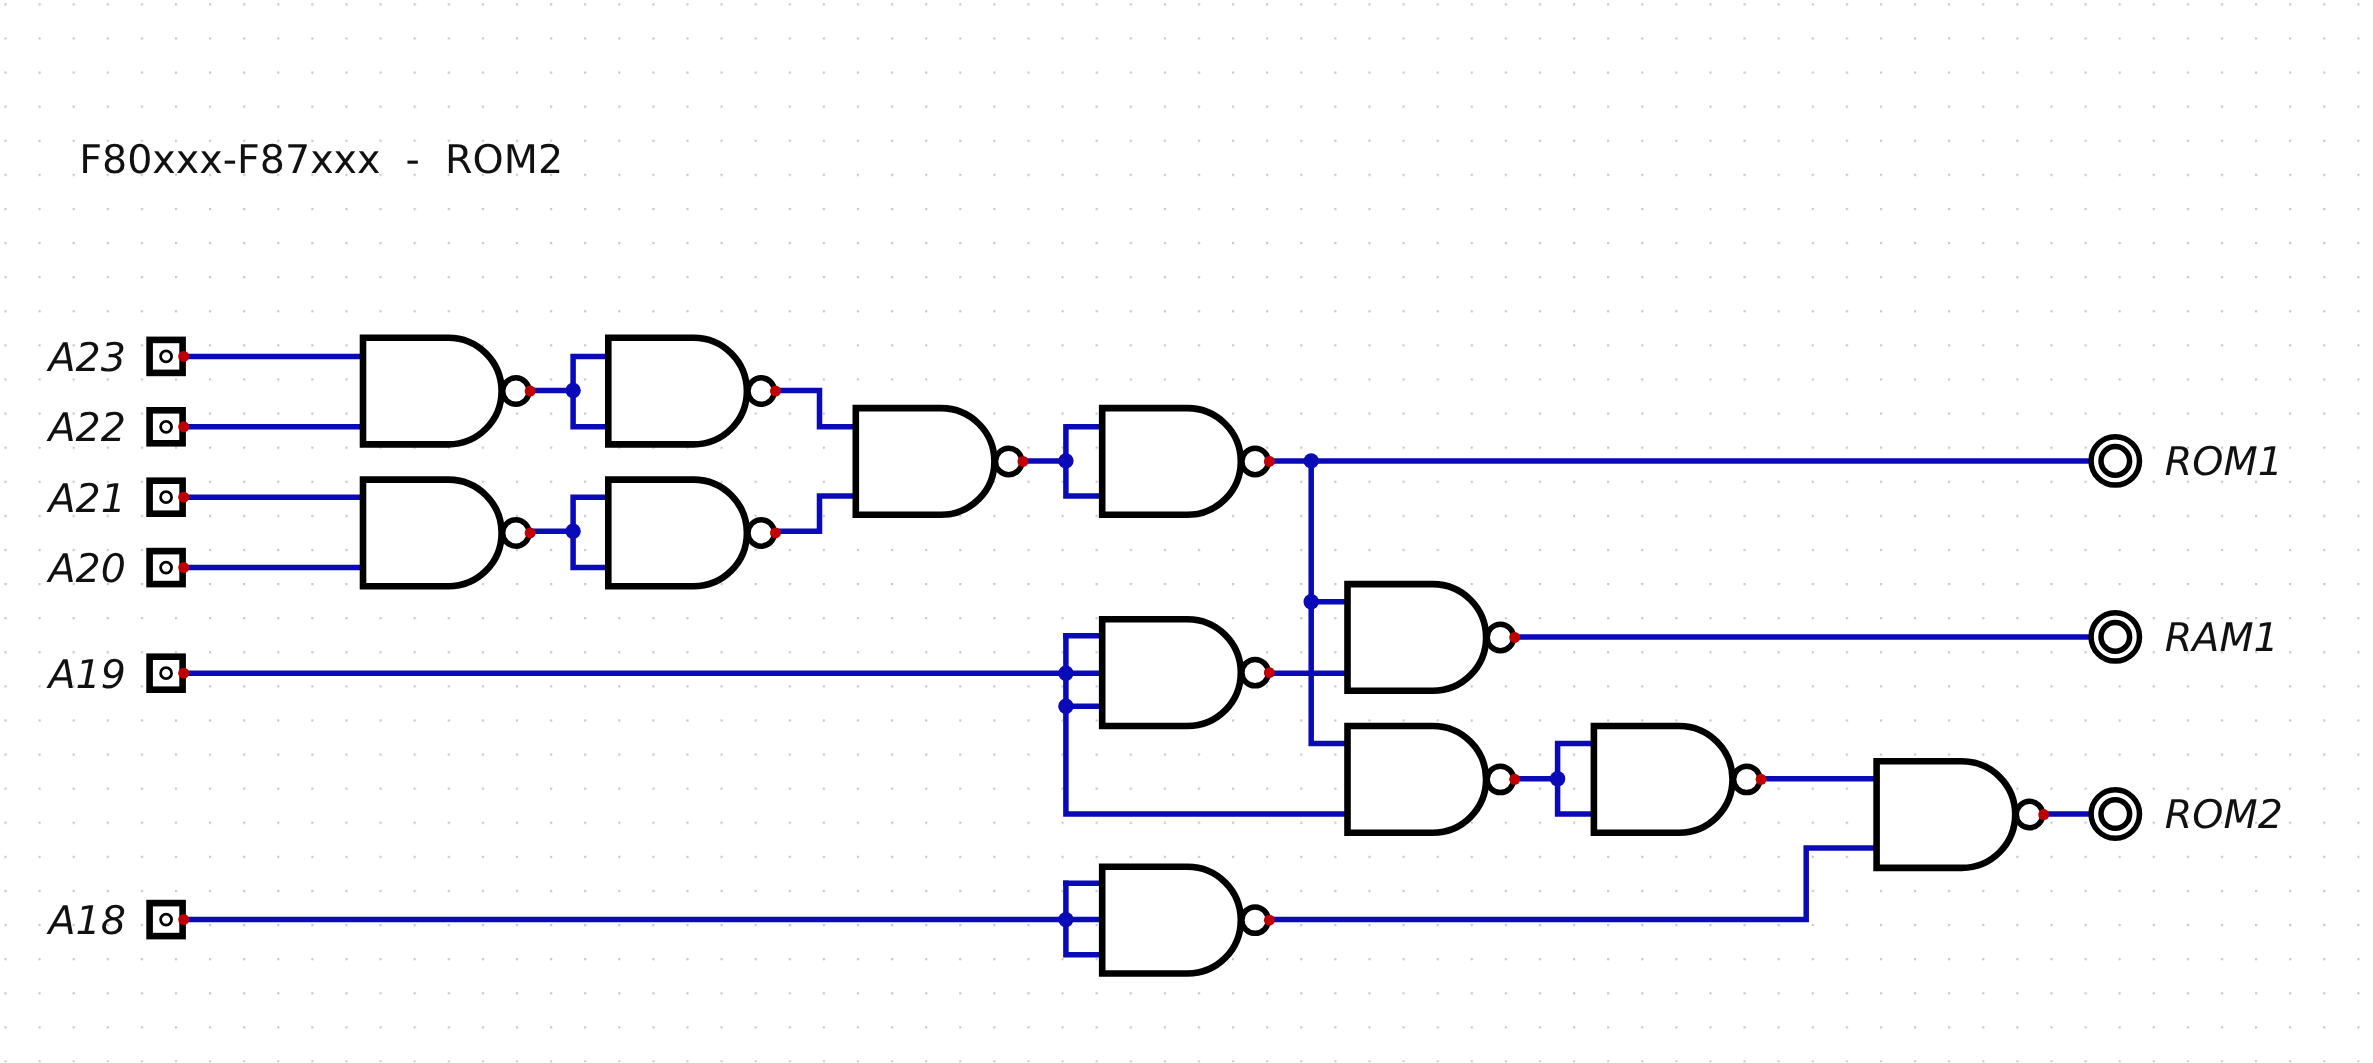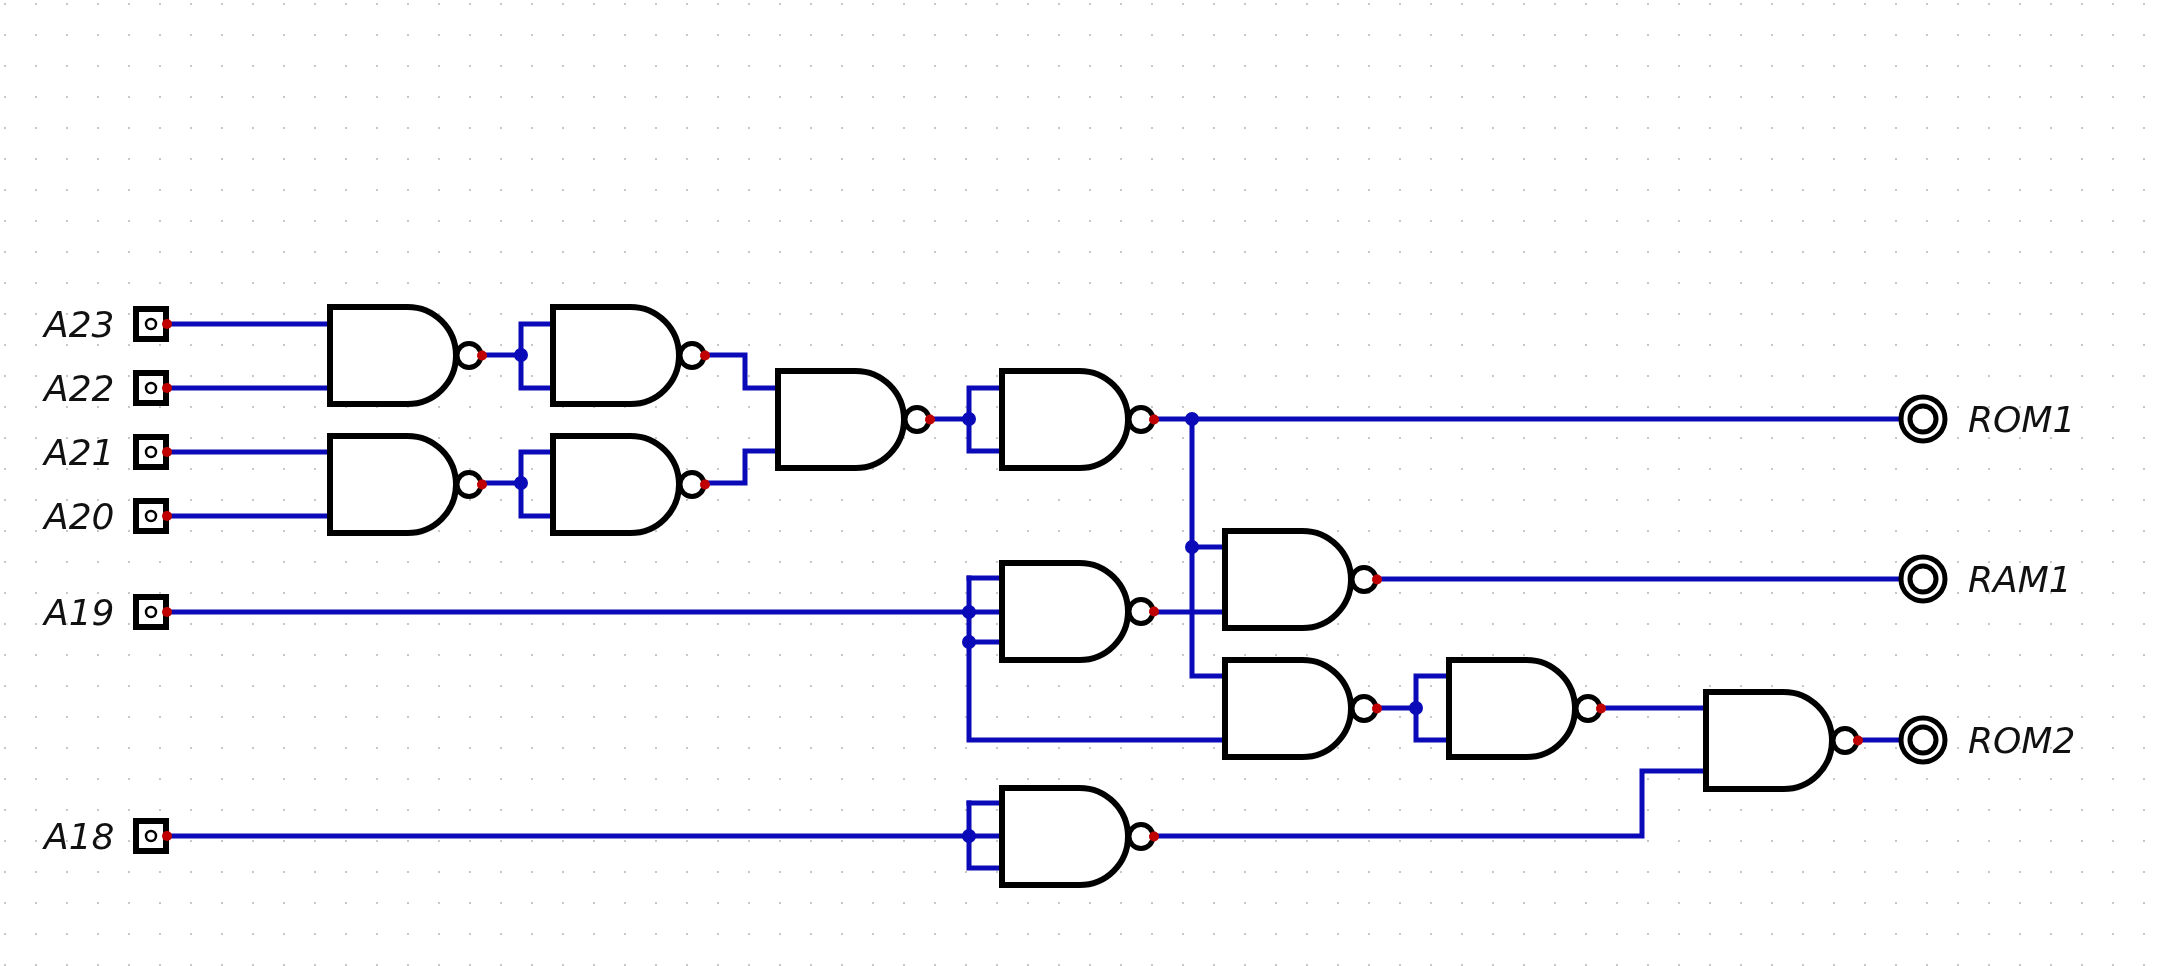--- a/index.html
+++ b/index.html
@@ -154,13 +154,14 @@
       <circle cx="167" cy="324" r="5" fill="#c00000"></circle>
       <circle cx="167" cy="388" r="5" fill="#c00000"></circle>
       <circle cx="167" cy="452" r="5" fill="#c00000"></circle>
       <circle cx="167" cy="516" r="5" fill="#c00000"></circle>
       <circle cx="167" cy="612" r="5" fill="#c00000"></circle>
       <circle cx="167" cy="836" r="5" fill="#c00000"></circle>
     </g>
 </svg>
 
 <div class="notes">
+  <div>F80xxx-F87xxx  -  ROM2</div>
 </div>
 
 </body></html>

